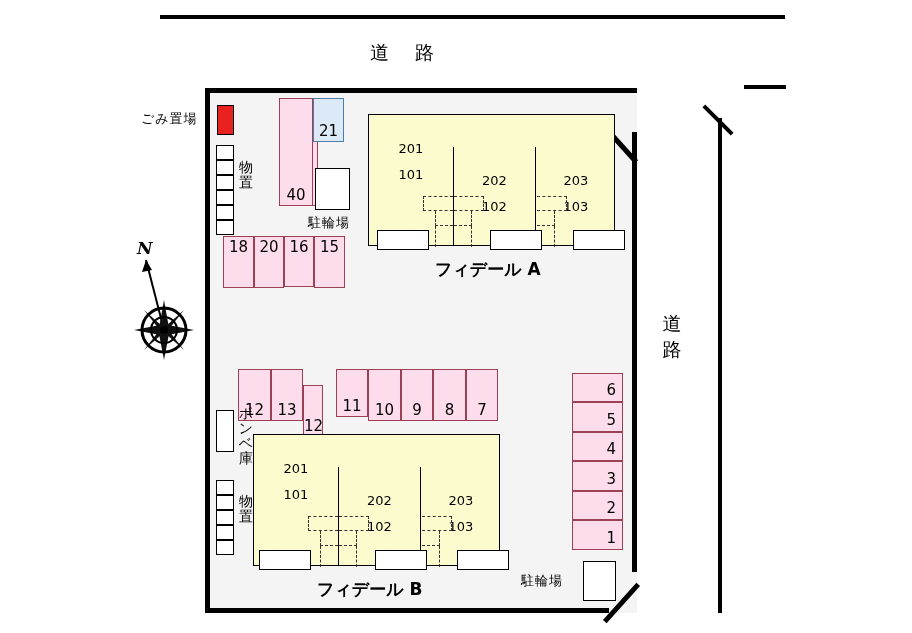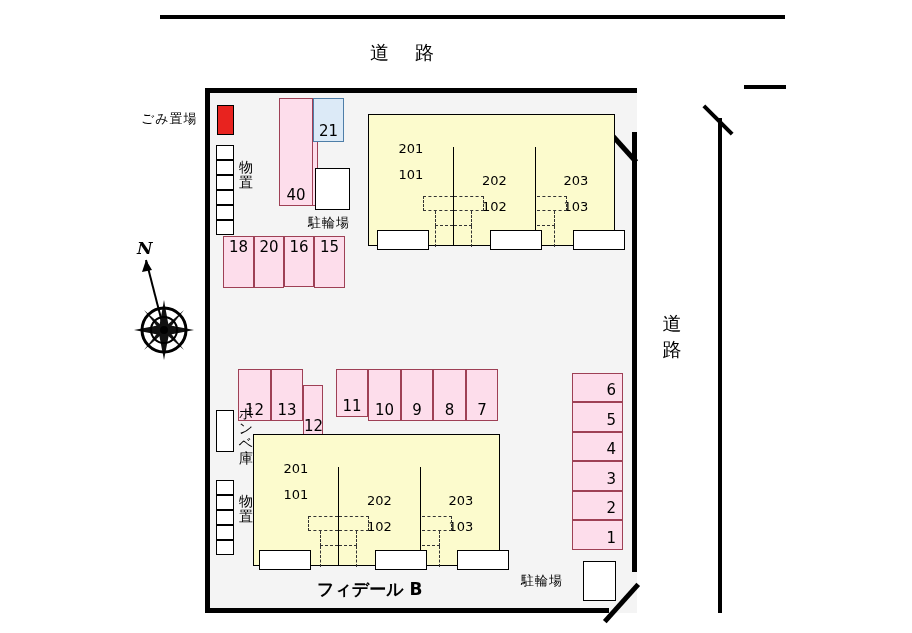--- a/index.html
+++ b/index.html
@@ -151,20 +151,21 @@
 
       <div class="stair" style="left:168px;top:81px;width:30px;height:15px;border-left:none;"></div>
       <div class="stair" style="left:168px;top:96px;width:18px;height:15px;border-left:none;border-top:none;"></div>
       <div class="stair" style="left:178px;top:111px;width:8px;height:21px;border-left:none;border-top:none;border-bottom:none;"></div>
     </div>
 
     <div class="balcony" style="left:172px;top:142px;width:52px;height:20px;"></div>
     <div class="balcony" style="left:285px;top:142px;width:52px;height:20px;"></div>
     <div class="balcony" style="left:368px;top:142px;width:52px;height:20px;"></div>
 
+    <div class="bldg-name" style="left:230px;top:170px;">フィデール A</div>
 
     <div style="position:absolute;left:33px;top:281px;">
       <div class="lot bottomnum" style="left:0px;top:0px;width:33px;height:52px;">
         <span class="n">12</span>
       </div>
       <div class="lot bottomnum" style="left:33px;top:0px;width:32px;height:52px;">
         <span class="n">13</span>
       </div>
       <div class="lot bottomnum" style="left:65px;top:16px;width:20px;height:52px;">
         <span class="n">12</span>

